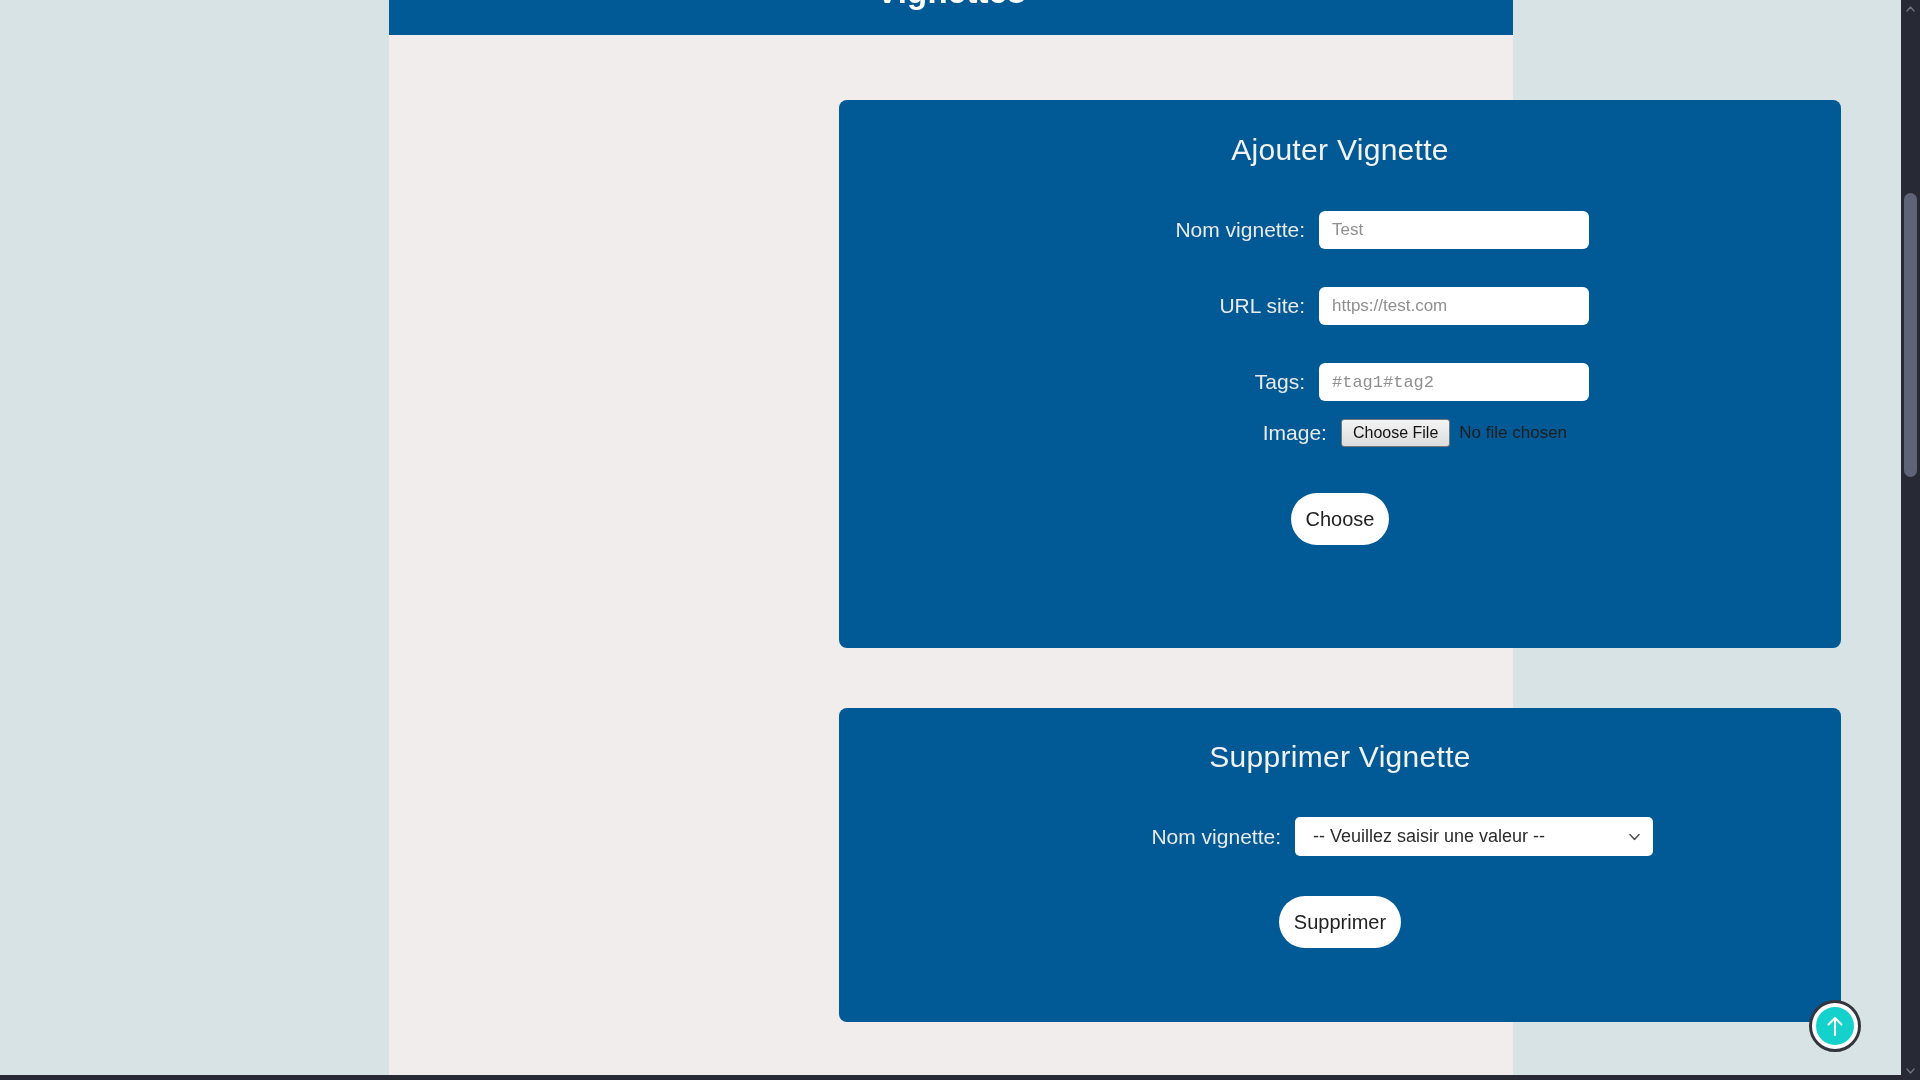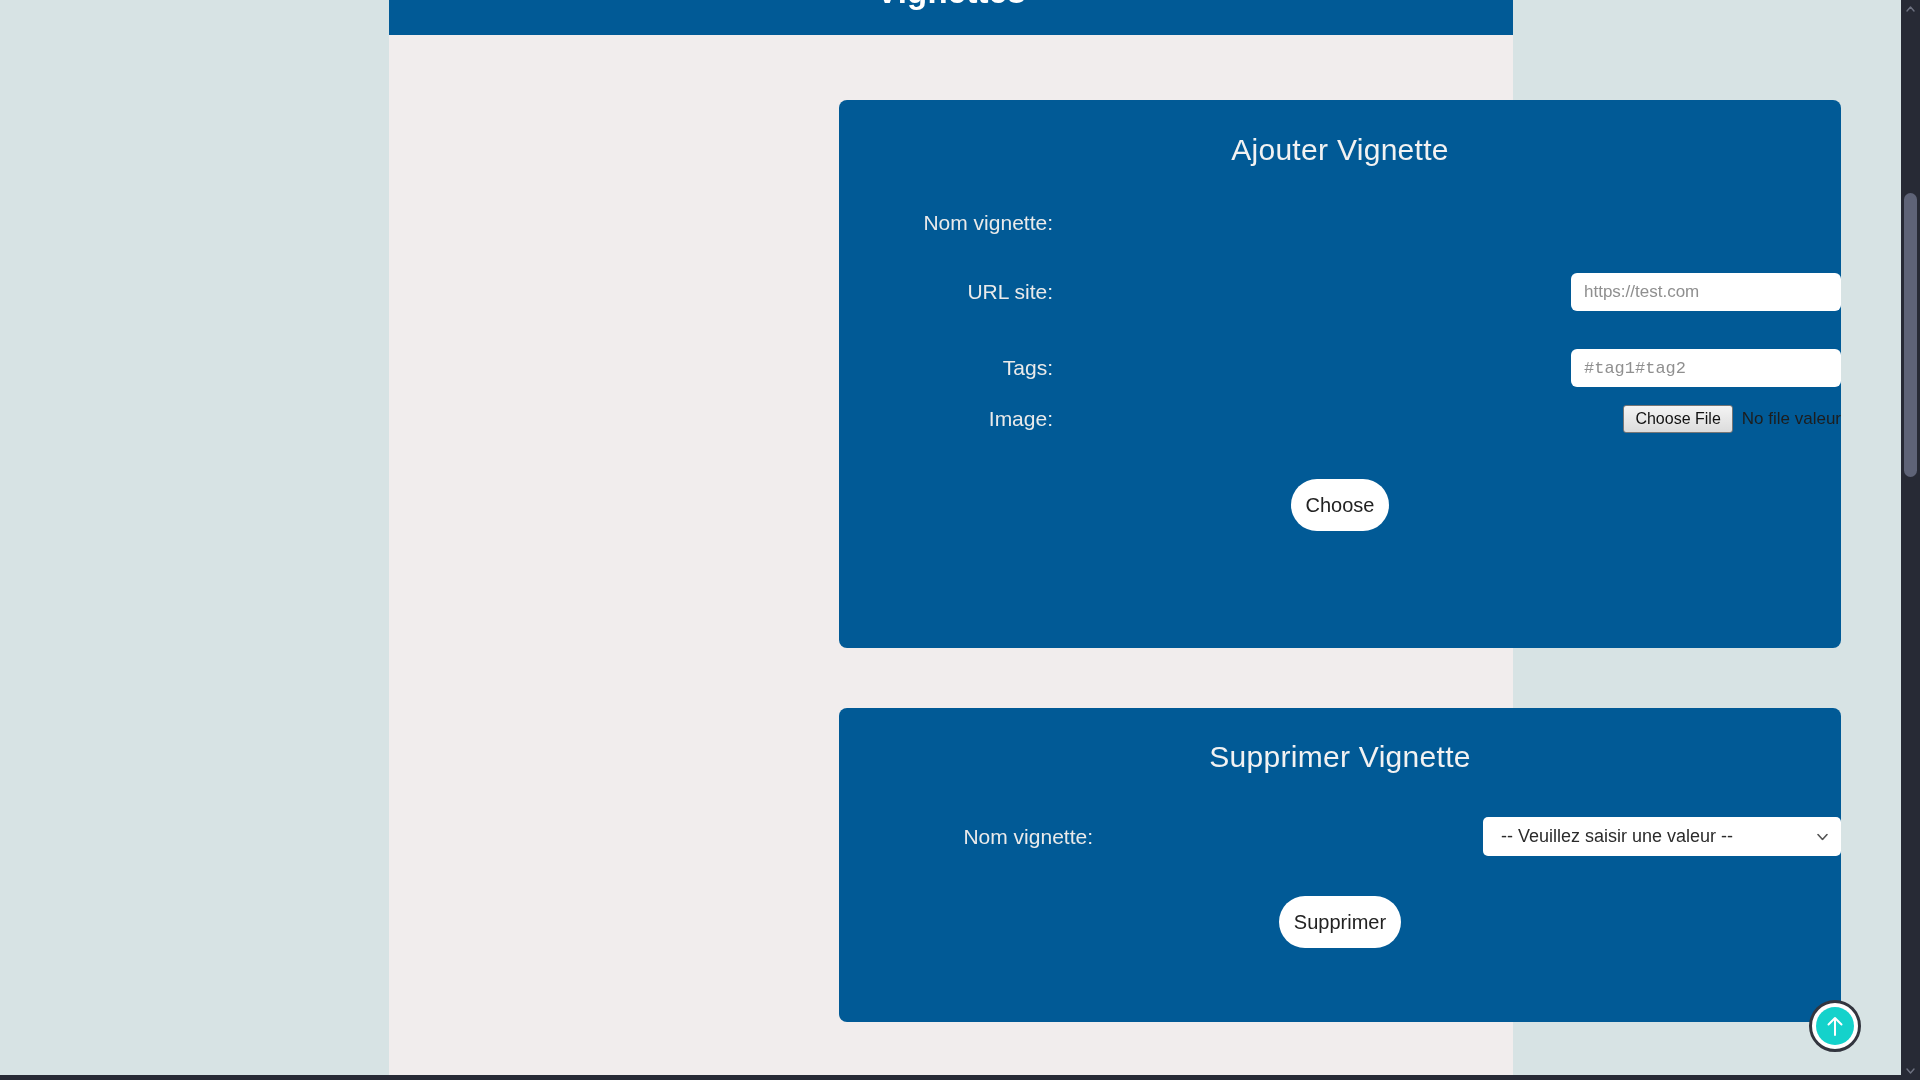--- a/index.html
+++ b/index.html
@@ -78,21 +78,21 @@
     color: #f2f2f2;
     letter-spacing: .3px;
   }
   .card-add .card-title    { margin-top: 33px; }
   .card-delete .card-title { margin-top: 32px; }
 
   
   .form-row {
     display: flex;
     align-items: center;
-    justify-content: space-between;
+    justify-content: center;
     width: 100%;
     padding-left: 33px;
   }
   .form-label {
     color: #eaeaea;
     font-size: 21px;
     text-align: right;
     padding-right: 14px;
     white-space: nowrap;
     font-weight: 400;
@@ -260,37 +260,38 @@
 <div class="viewport">
 
   <div class="container">
 
     <section class="card card-add">
 
       <h2 class="card-title">Ajouter Vignette</h2>
 
       <div class="form-row row-nom">
         <label class="form-label" style="width:195px;">Nom vignette:</label>
+        <input class="text-input input-nom" type="text" placeholder="Test" style="">
       </div>
 
       <div class="form-row row-url">
         <label class="form-label" style="width:195px;">URL site:</label>
         <input class="text-input input-url" type="text" placeholder="https://test.com" style="">
       </div>
 
       <div class="form-row row-tags">
         <label class="form-label" style="width:195px;">Tags:</label>
         <input class="text-input input-tags" type="text" placeholder="#tag1#tag2" style="">
       </div>
 
       <div class="form-row row-img">
         <label class="form-label" style="width:195px;">Image:</label>
         <div class="file-wrap">
           <span class="file-btn">Choose File</span>
-          <span class="file-name">No file valeur</span>
+          <span class="file-name">No file chosen</span>
         </div>
       </div>
 
       <button class="pill-btn btn-ajouter">Choose</button>
     </section>
 
     <section class="card card-delete">
 
       <h2 class="card-title">Supprimer Vignette</h2>
 

